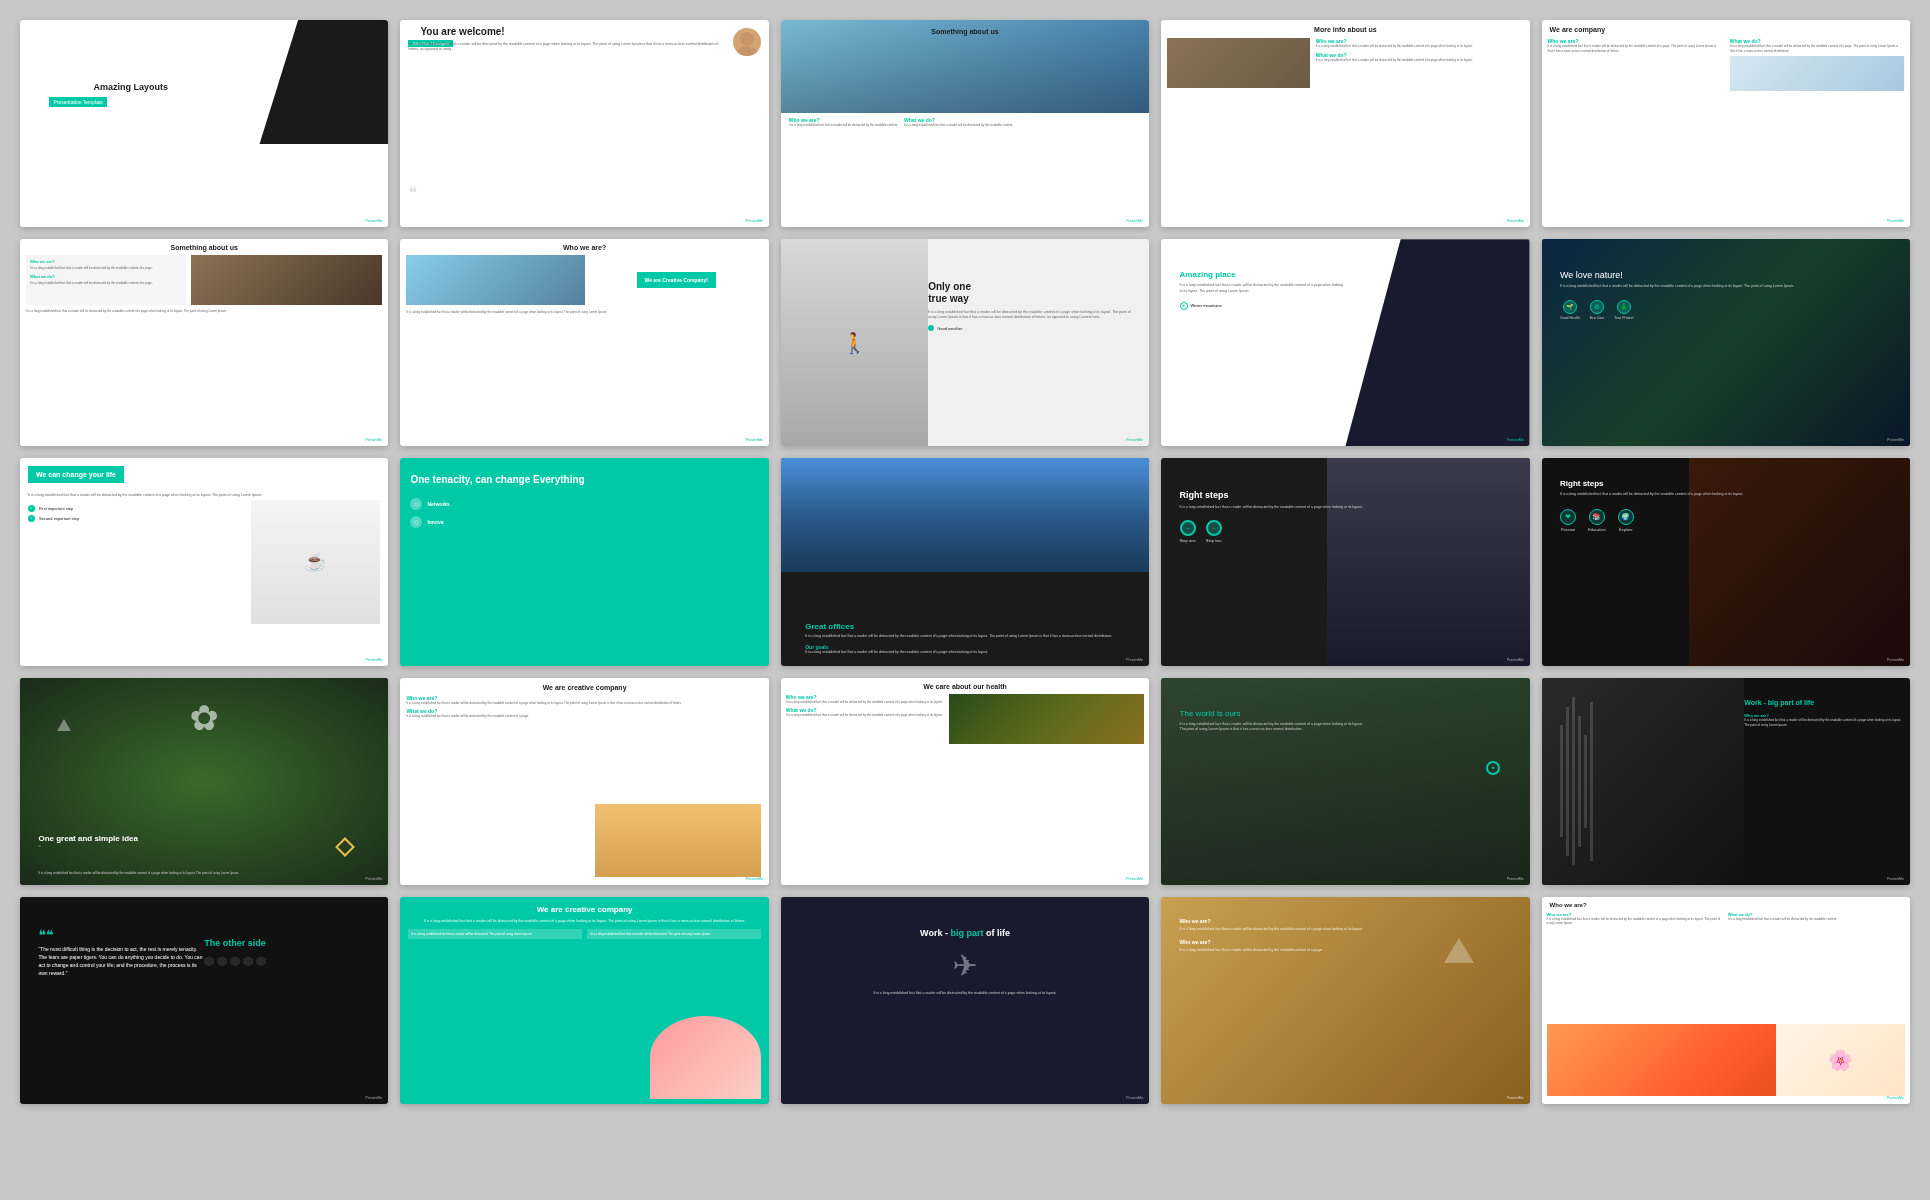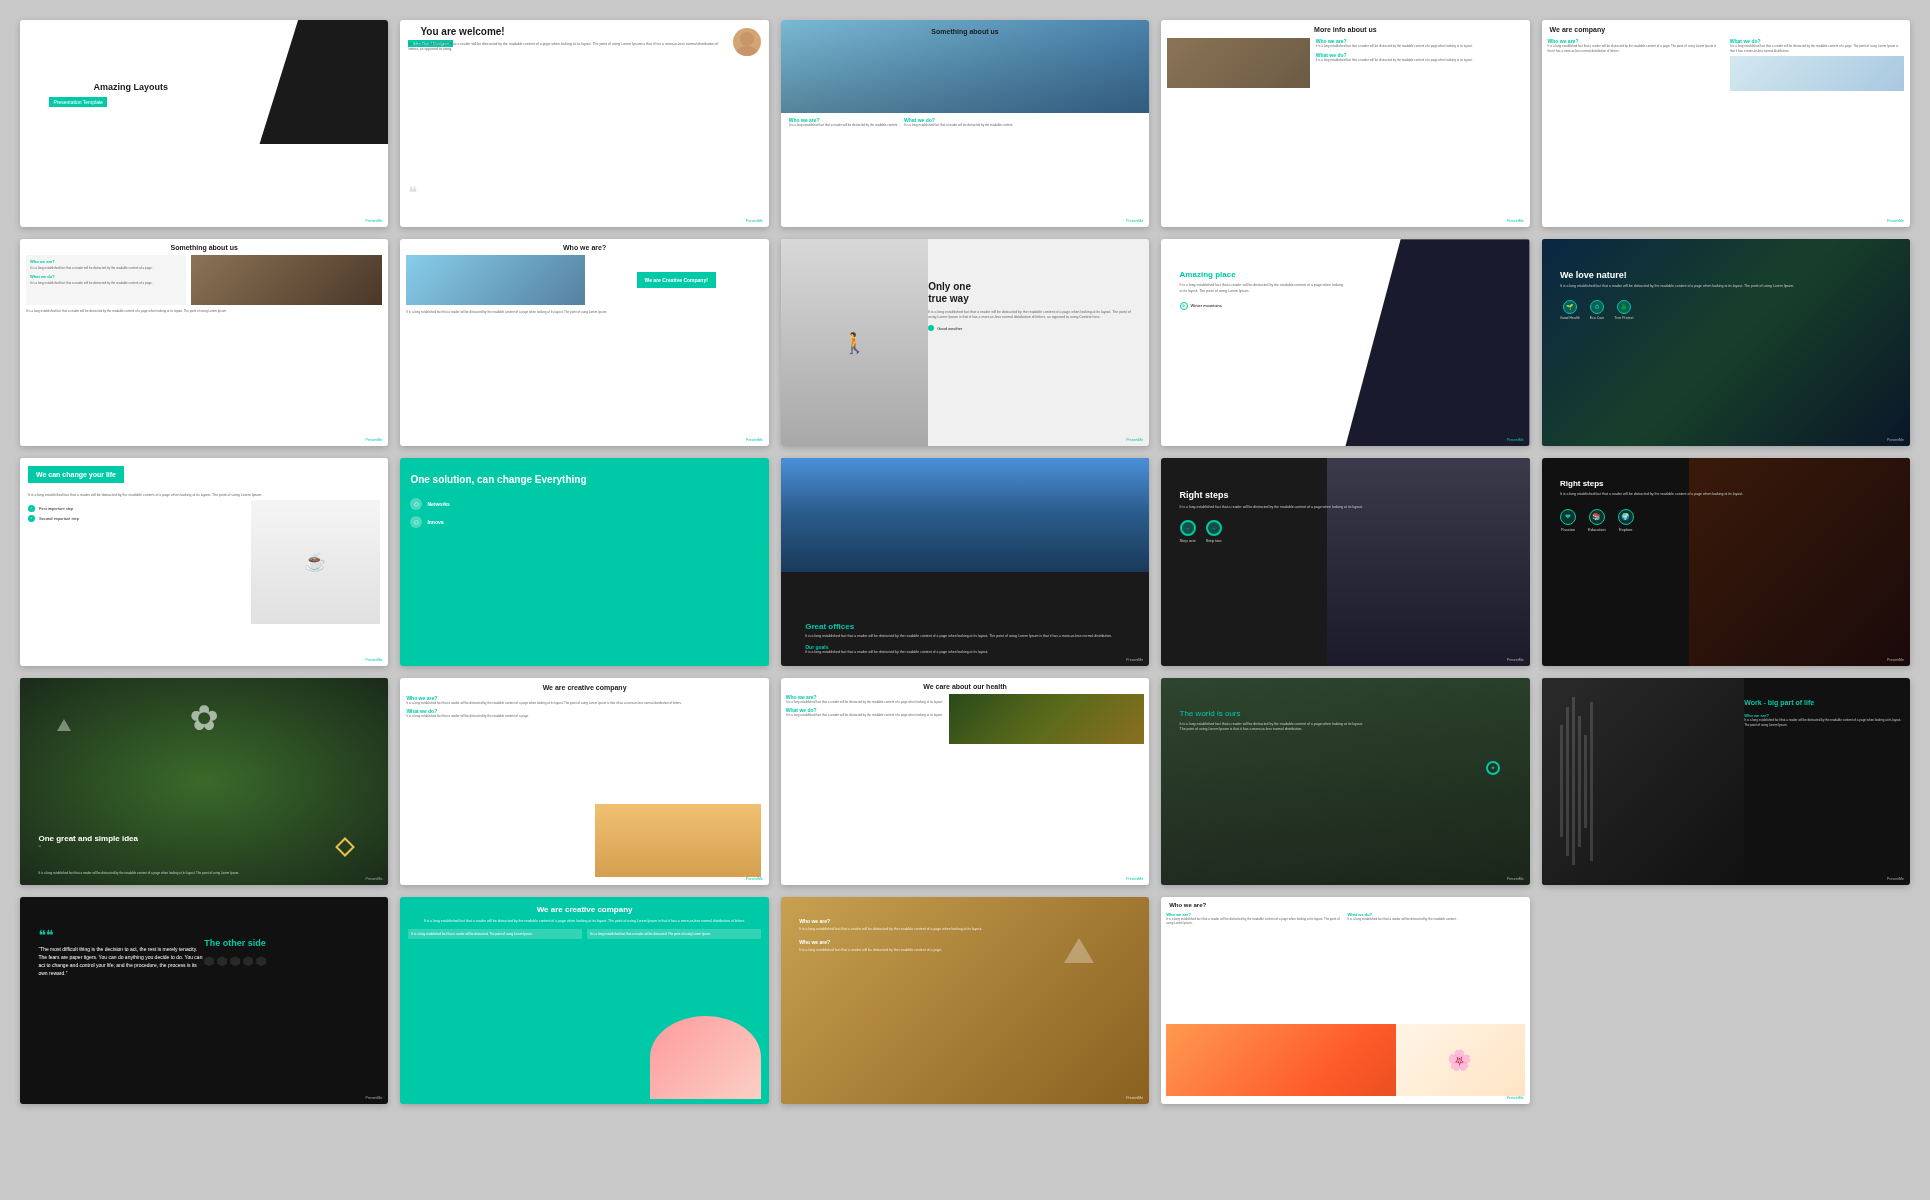--- a/index.html
+++ b/index.html
@@ -377,21 +377,21 @@
       opacity: 0.8;
     }
     .slide-10 .content {
       position: absolute;
       top: 15%;
       left: 5%;
       right: 5%;
     }
     .slide-10 .title {
       font-size: 9px;
-      font-weight: bold;
+      font-weight: normal;
       color: #fff;
     }
     .slide-10 .desc {
       font-size: 3.5px;
       color: #ccc;
       margin-top: 4px;
       line-height: 1.5;
     }
     .slide-10 .icons-row {
       display: flex;
@@ -1226,21 +1226,21 @@
       </div>
     </div>
     <div class="right-img">
       <div class="cup-icon">☕</div>
     </div>
     <div class="footer-brand">PresentMe</div>
   </div>
 
   <div class="slide slide-12">
     <div class="content">
-      <div class="title">One solution, can change Everything</div>
+      <div class="title">One tenacity, can change Everything</div>
       <div class="items">
         <div class="item">
           <div class="item-icon">⬡</div>
           <div class="item-text">Networks</div>
         </div>
         <div class="item">
           <div class="item-icon">⬡</div>
           <div class="item-text">Innova</div>
         </div>
       </div>
@@ -1405,20 +1405,30 @@
           <div class="col-text">It is a long established fact that a reader will be distracted. The point of using Lorem Ipsum.</div>
         </div>
         <div class="col">
           <div class="col-text">It is a long established fact that a reader will be distracted. The point of using Lorem Ipsum.</div>
         </div>
       </div>
     </div>
     <div class="flower-img"></div>
   </div>
 
+  <div class="slide slide-23">
+    <div class="content">
+      <div class="title">
+        Work - <span style="color:#00c9a7">big part</span> of life
+      </div>
+      <div style="font-size:30px;color:rgba(255,255,255,0.4);text-align:center;margin-top:10px;">✈</div>
+      <div class="desc">It is a long established fact that a reader will be distracted by the readable content of a page when looking at its layout.</div>
+    </div>
+    <div class="footer-brand" style="color:#aaa;">PresentMe</div>
+  </div>
 
   <div class="slide slide-24">
     <div class="triangle"></div>
     <div class="content">
       <div class="section-title">Who we are?</div>
       <div class="section-text">It is a long established fact that a reader will be distracted by the readable content of a page when looking at its layout.</div>
       <div class="section-title" style="margin-top:8px;">Who we are?</div>
       <div class="section-text">It is a long established fact that a reader will be distracted by the readable content of a page.</div>
     </div>
     <div class="footer-brand" style="color:rgba(255,255,255,0.7);">PresentMe</div>

